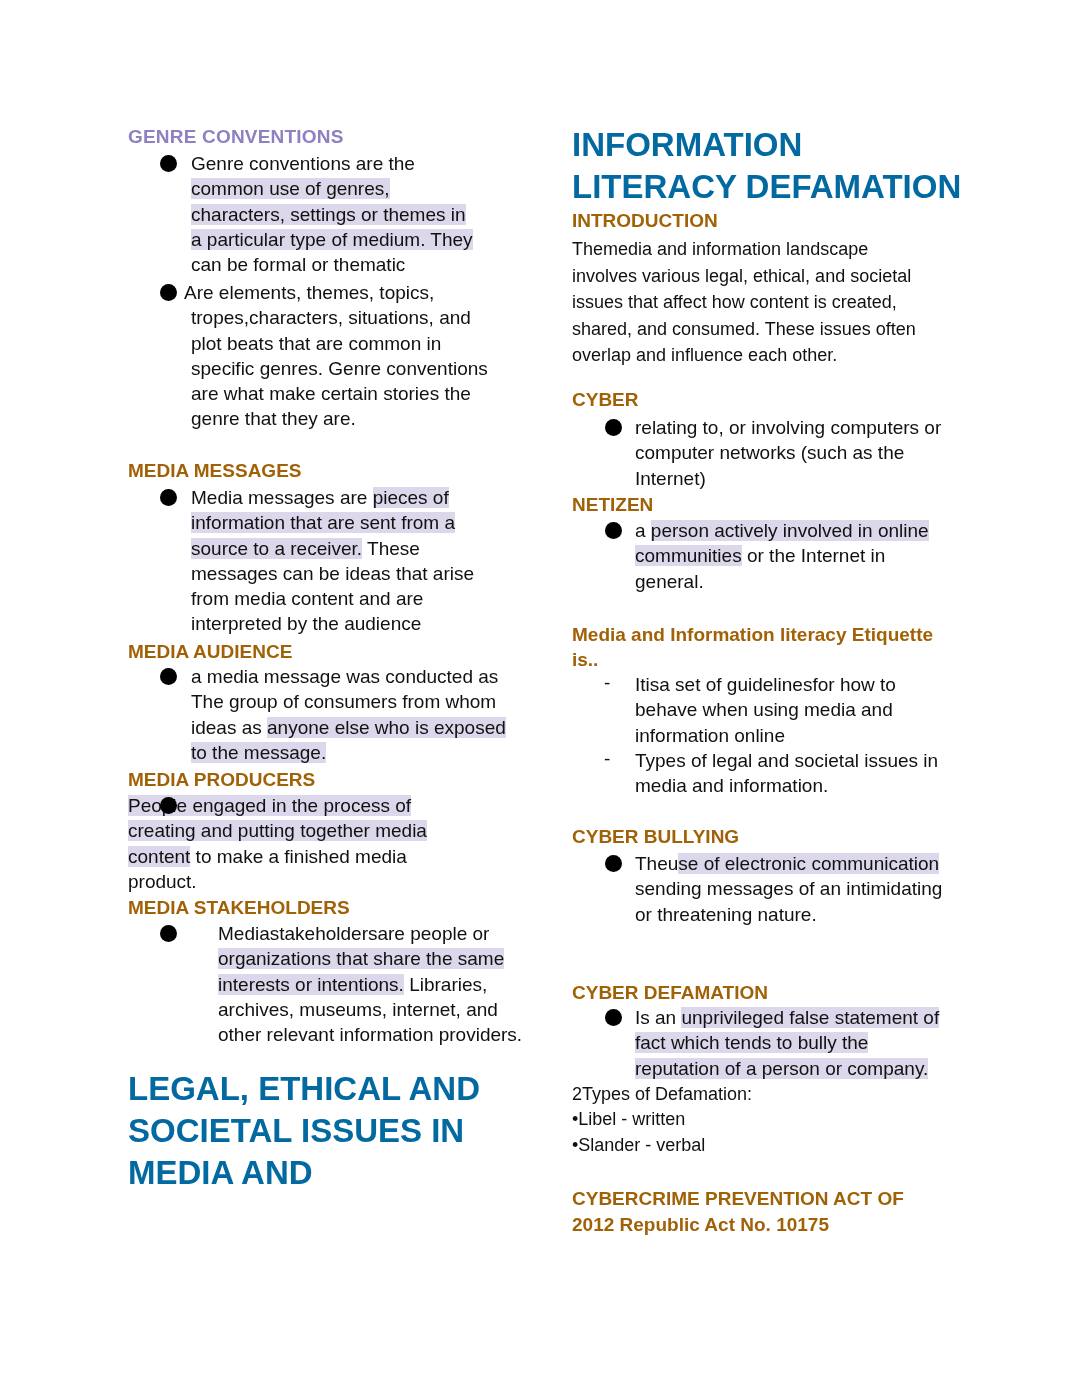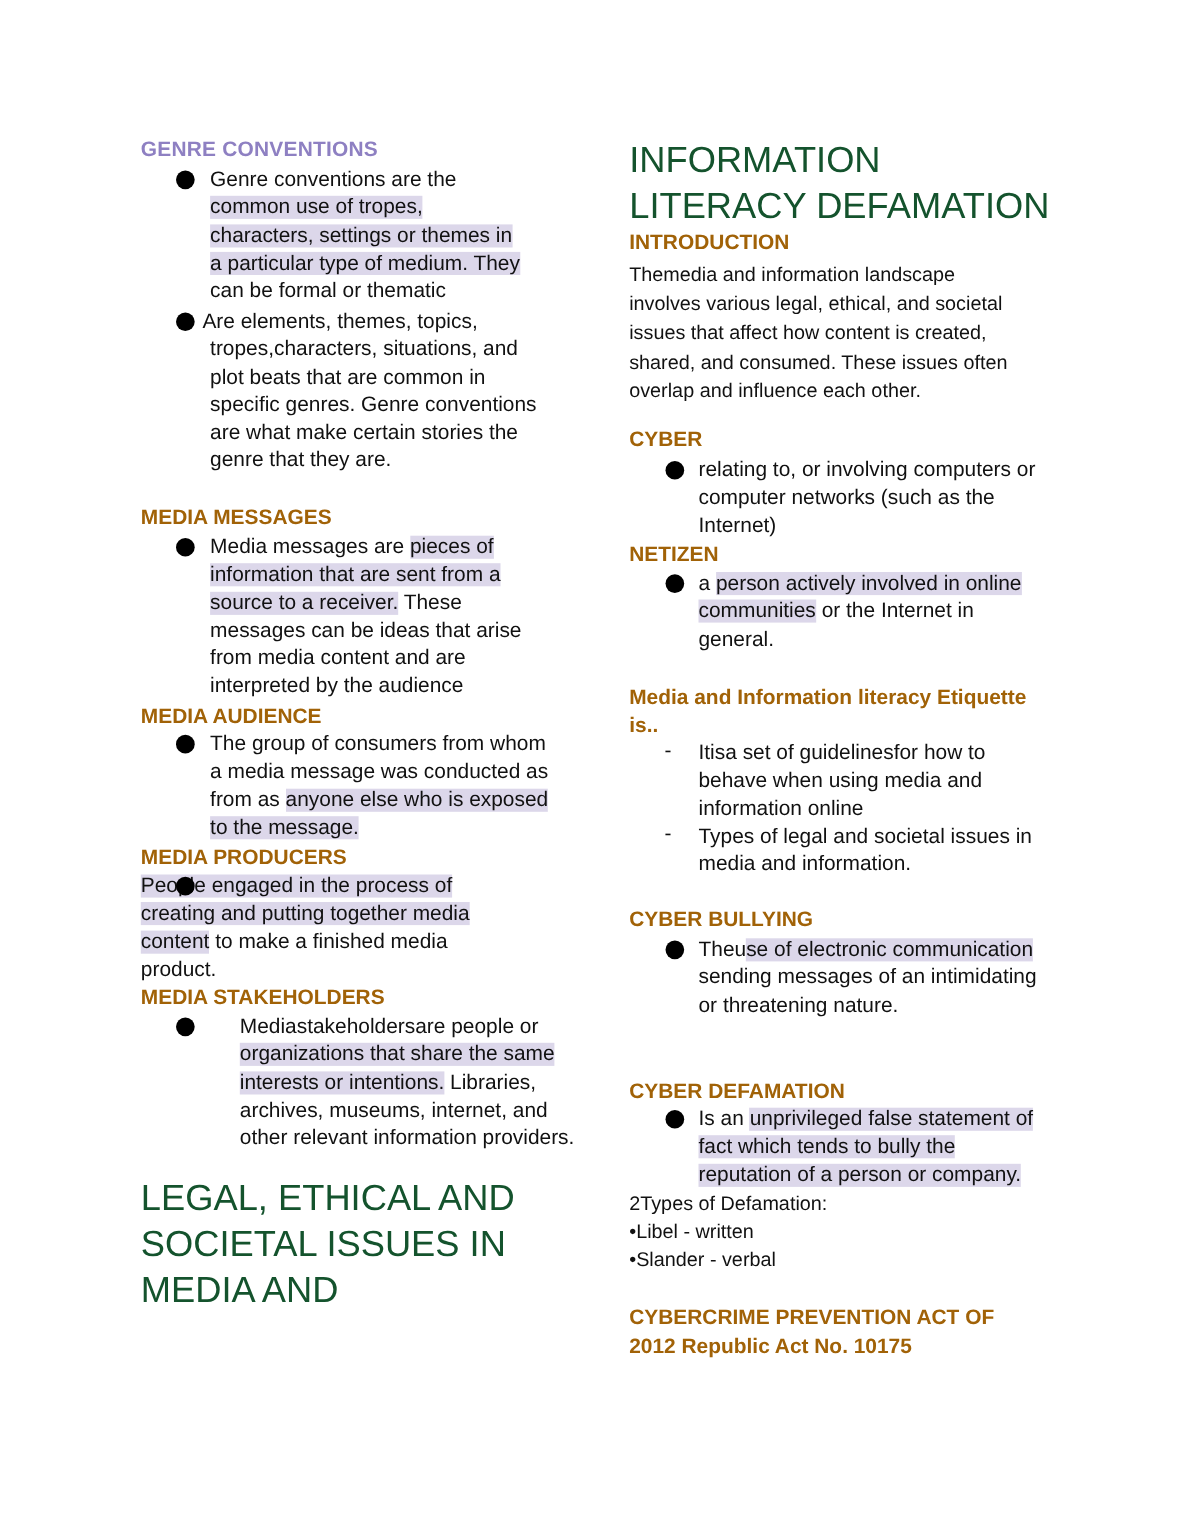--- a/index.html
+++ b/index.html
@@ -8,21 +8,21 @@
     font-family: "Liberation Sans", sans-serif; color: #111111;
   }
   .col { position: absolute; top: 0; }
   .col-left { left: 128px; width: 400px; }
   .col-right { left: 572px; width: 400px; }
   .abs { position: absolute; }
   .h-small-purple {
     font-weight: bold; font-size: 19px; color: #8e80c2; letter-spacing: 0.2px;
   }
   .h-big-purple {
-    font-weight: normal; font-size: 33px; line-height: 42px; color: #14532d;
+    font-weight: bold; font-size: 33px; line-height: 42px; color: #0369a1;
   }
   .h-bold {
     font-weight: bold; font-size: 19px; color: #a16207;
   }
   .p-line { font-size: 18px; line-height: 25.3px; color: #111111; }
   .bullet-dot {
     position: absolute; width: 17px; height: 17px; border-radius: 50%; background: #000;
   }
   .dash { position: absolute; font-size: 19px; }
   .hl { background: #dcd7ea; }
@@ -32,21 +32,21 @@
 <body>
 
 <div class="col col-left">
 
   <div class="abs h-small-purple" style="top:126px; left:0;">GENRE CONVENTIONS</div>
 
   <div class="abs" style="top:151px; left:0; width:400px;">
     <span class="bullet-dot" style="left:32px; top:4px;"></span>
     <div class="bullet-text" style="margin-left:63px;">
         <div><span>Genre conventions are the</span></div>
-        <div><span class="hl">common use of tropes,</span></div>
+        <div><span class="hl">common use of genres,</span></div>
         <div><span class="hl">characters, settings or themes in</span></div>
         <div><span class="hl">a particular type of medium. They</span></div>
         <div><span>can be formal or thematic</span></div>
       </div>
   </div>
 
   <div class="abs" style="top:280px; left:0; width:400px;">
     <span class="bullet-dot" style="left:32px; top:4px;"></span>
     <div class="bullet-text" style="margin-left:56px;">
         <div style="padding-left: 0px;"><span>Are elements, themes, topics,</span></div>
@@ -68,23 +68,23 @@
         <div><span>messages can be ideas that arise</span></div>
         <div><span>from media content and are</span></div>
         <div><span>interpreted by the audience</span></div>
       </div>
   </div>
 
   <div class="abs h-bold" style="top:641px; left:0;">MEDIA AUDIENCE</div>
   <div class="abs" style="top:664px; left:0; width:400px;">
     <span class="bullet-dot" style="left:32px; top:4px;"></span>
     <div class="bullet-text" style="margin-left:63px;">
+        <div><span>a media message was conducted as</span></div>
         <div><span>The group of consumers from whom</span></div>
-        <div><span>a media message was conducted as</span></div>
-        <div><span>from as </span><span class="hl">anyone else who is exposed</span></div>
+        <div><span>ideas as </span><span class="hl">anyone else who is exposed</span></div>
         <div><span class="hl">to the message.</span></div>
       </div>
   </div>
 
   <div class="abs h-bold" style="top:769px; left:0;">MEDIA PRODUCERS</div>
   <div class="abs" style="top:793px; left:0; width:400px;">
     <span class="bullet-dot" style="left:32px; top:4px;"></span>
     <div class="bullet-text" style="">
         <div><span class="hl">People engaged in the process of</span></div>
         <div><span class="hl">creating and putting together media</span></div>

